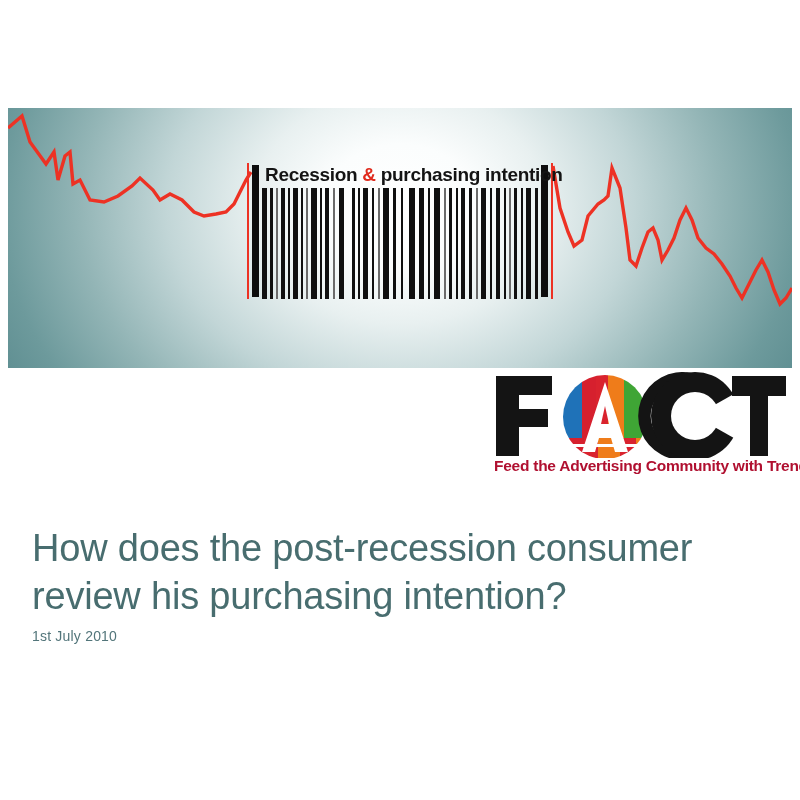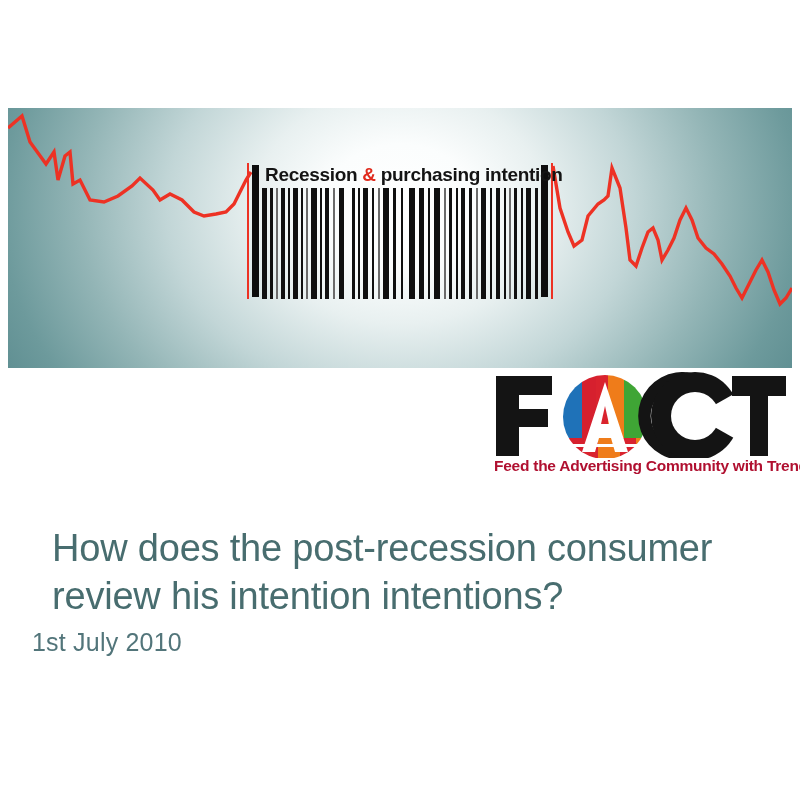--- a/index.html
+++ b/index.html
@@ -141,29 +141,28 @@
     position: absolute;
     left: 32px;
     top: 524px;
     width: 740px;
     font-family: "Liberation Sans", sans-serif;
     font-weight: normal;
     font-size: 38px;
     line-height: 48px;
     letter-spacing: -0.2px;
     color: #486d6f;
-    margin-left: 20px;
   }
   #subtitle {
     position: absolute;
     left: 32px;
     top: 628px;
     font-family: "Liberation Sans", sans-serif;
     font-weight: normal;
-    font-size: 25px;
+    font-size: 14px;
     letter-spacing: 0.2px;
     color: #52757a;
   }
 </style>
 </head>
 <body>
 
 <div id="page">
 
   <div id="banner">
@@ -278,18 +277,18 @@
       <g>
         <path d="M240,4 L294,4 L294,24 L276,24 L276,84 L258,84 L258,24 L240,24 Z" fill="#141414"></path>
       </g>
     </svg>
 
     <div id="fact-tagline">Feed the Advertising Community with Trends</div>
   </div>
 
   <div id="title">
     <div>How does the post-recession consumer</div>
-    <div>review his intention intentions?</div>
+    <div>review his purchasing intention?</div>
   </div>
 
   <div id="subtitle">1st July 2010</div>
 
 </div>
 
 </body></html>

